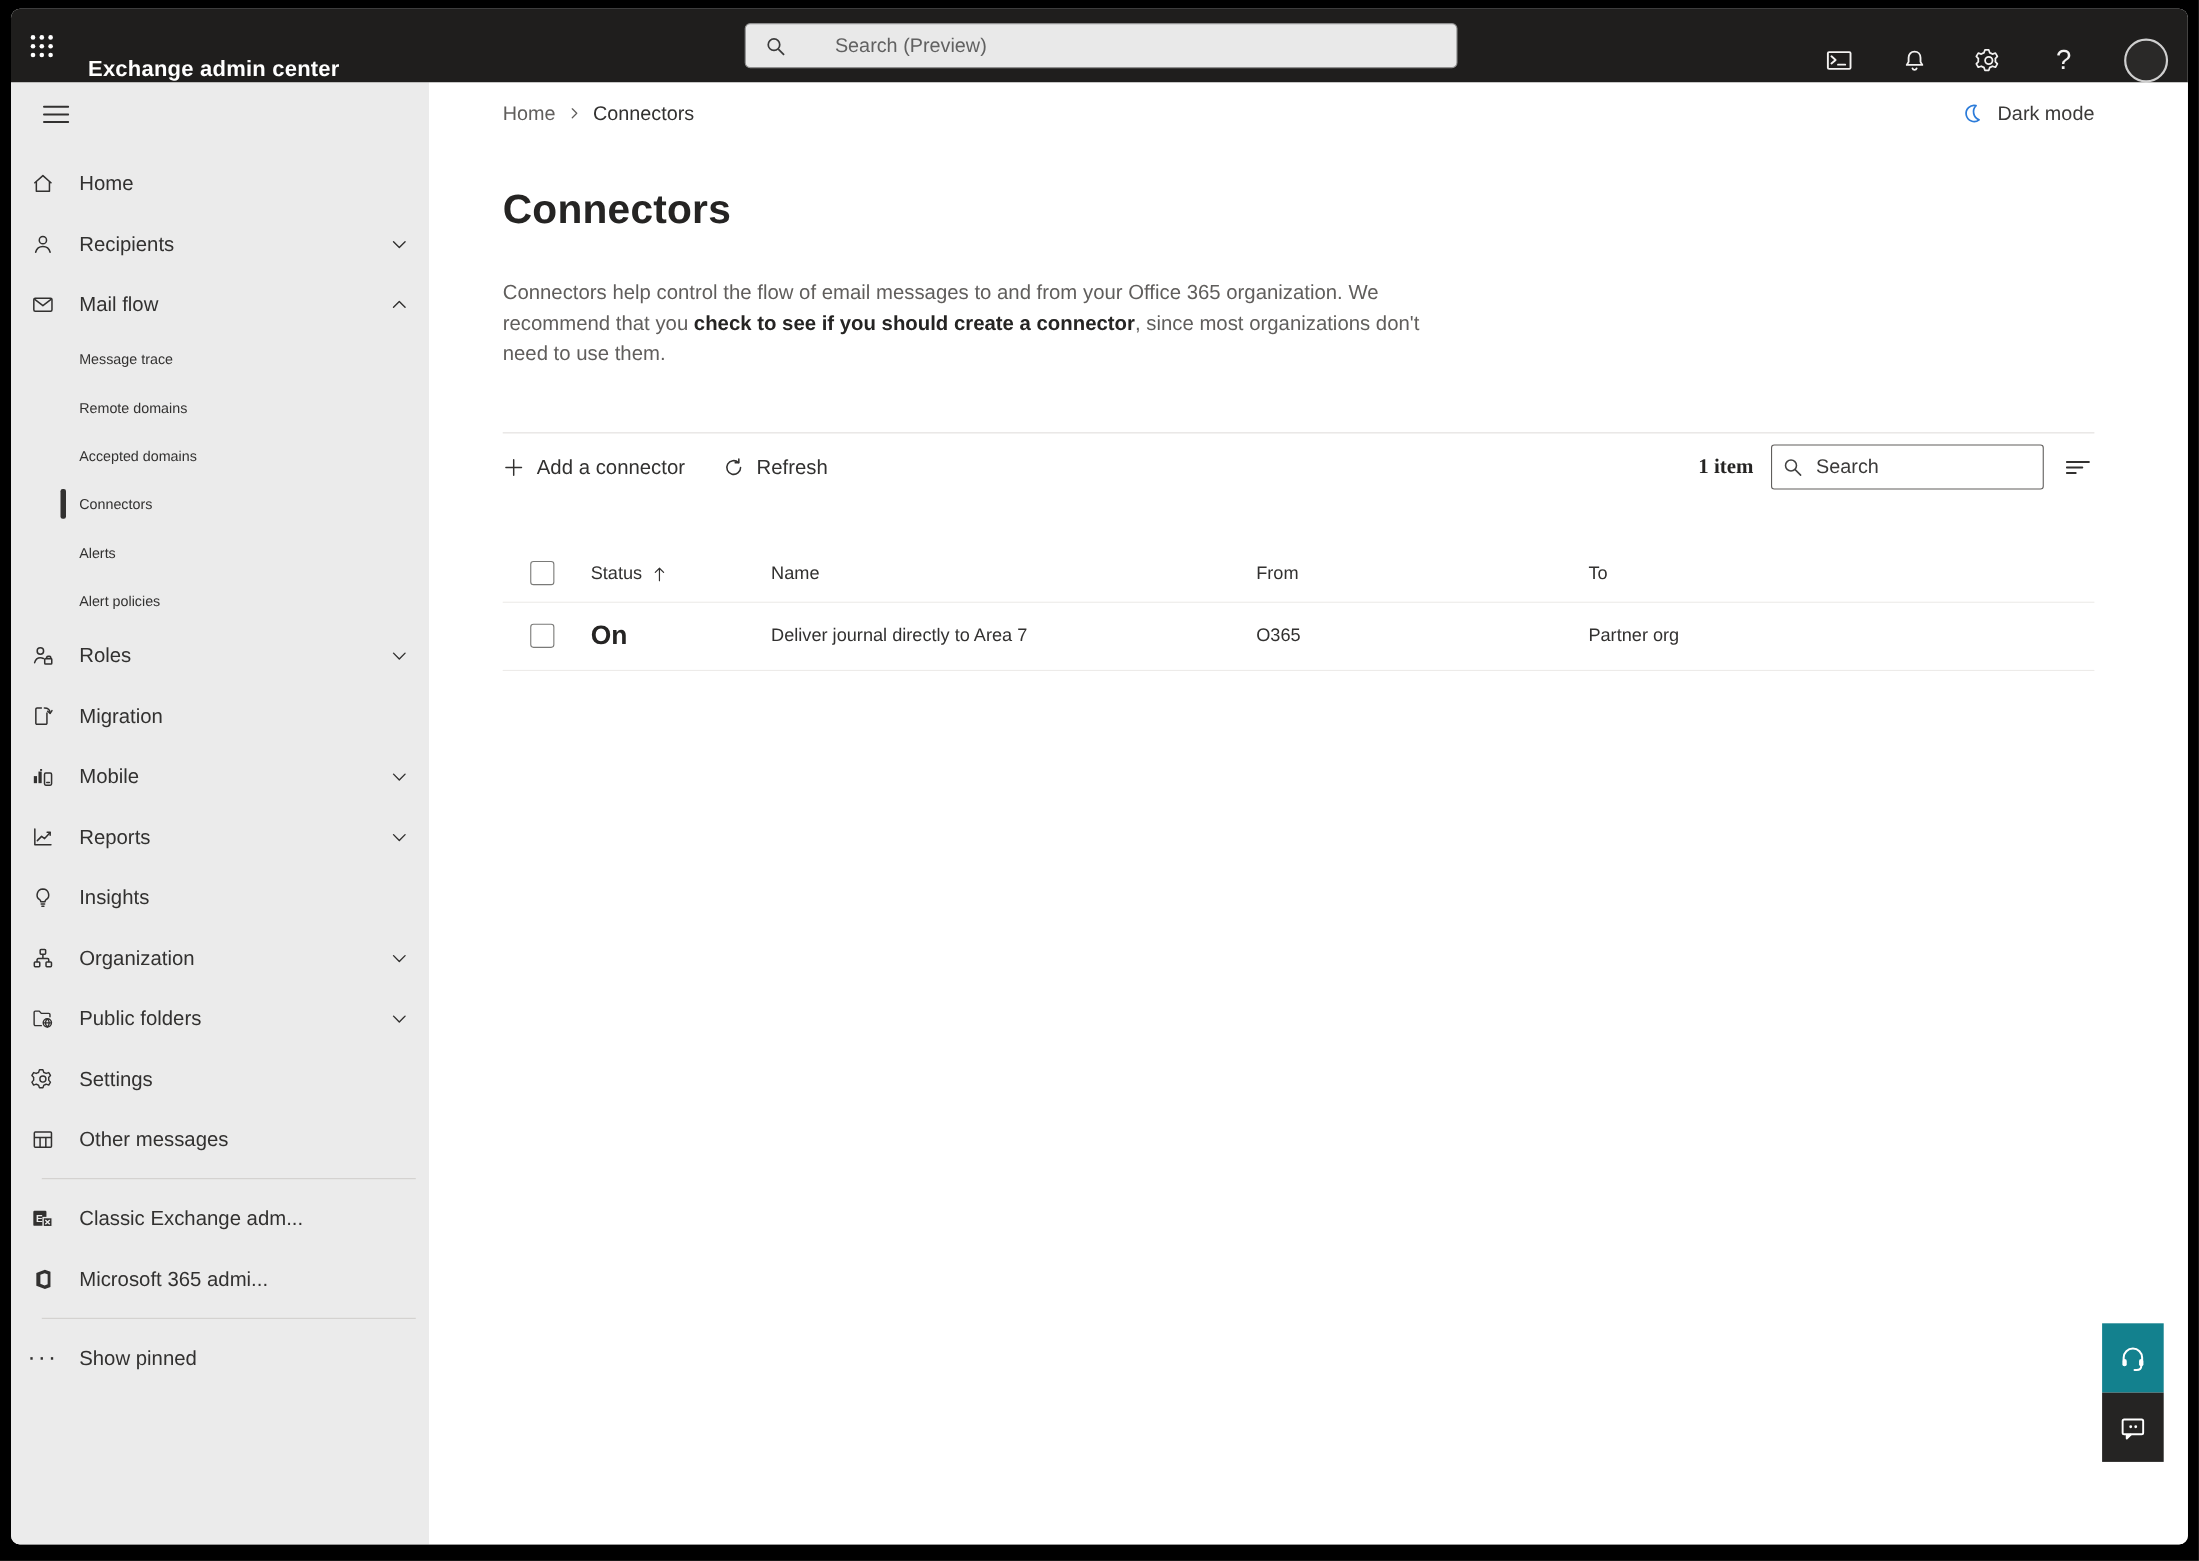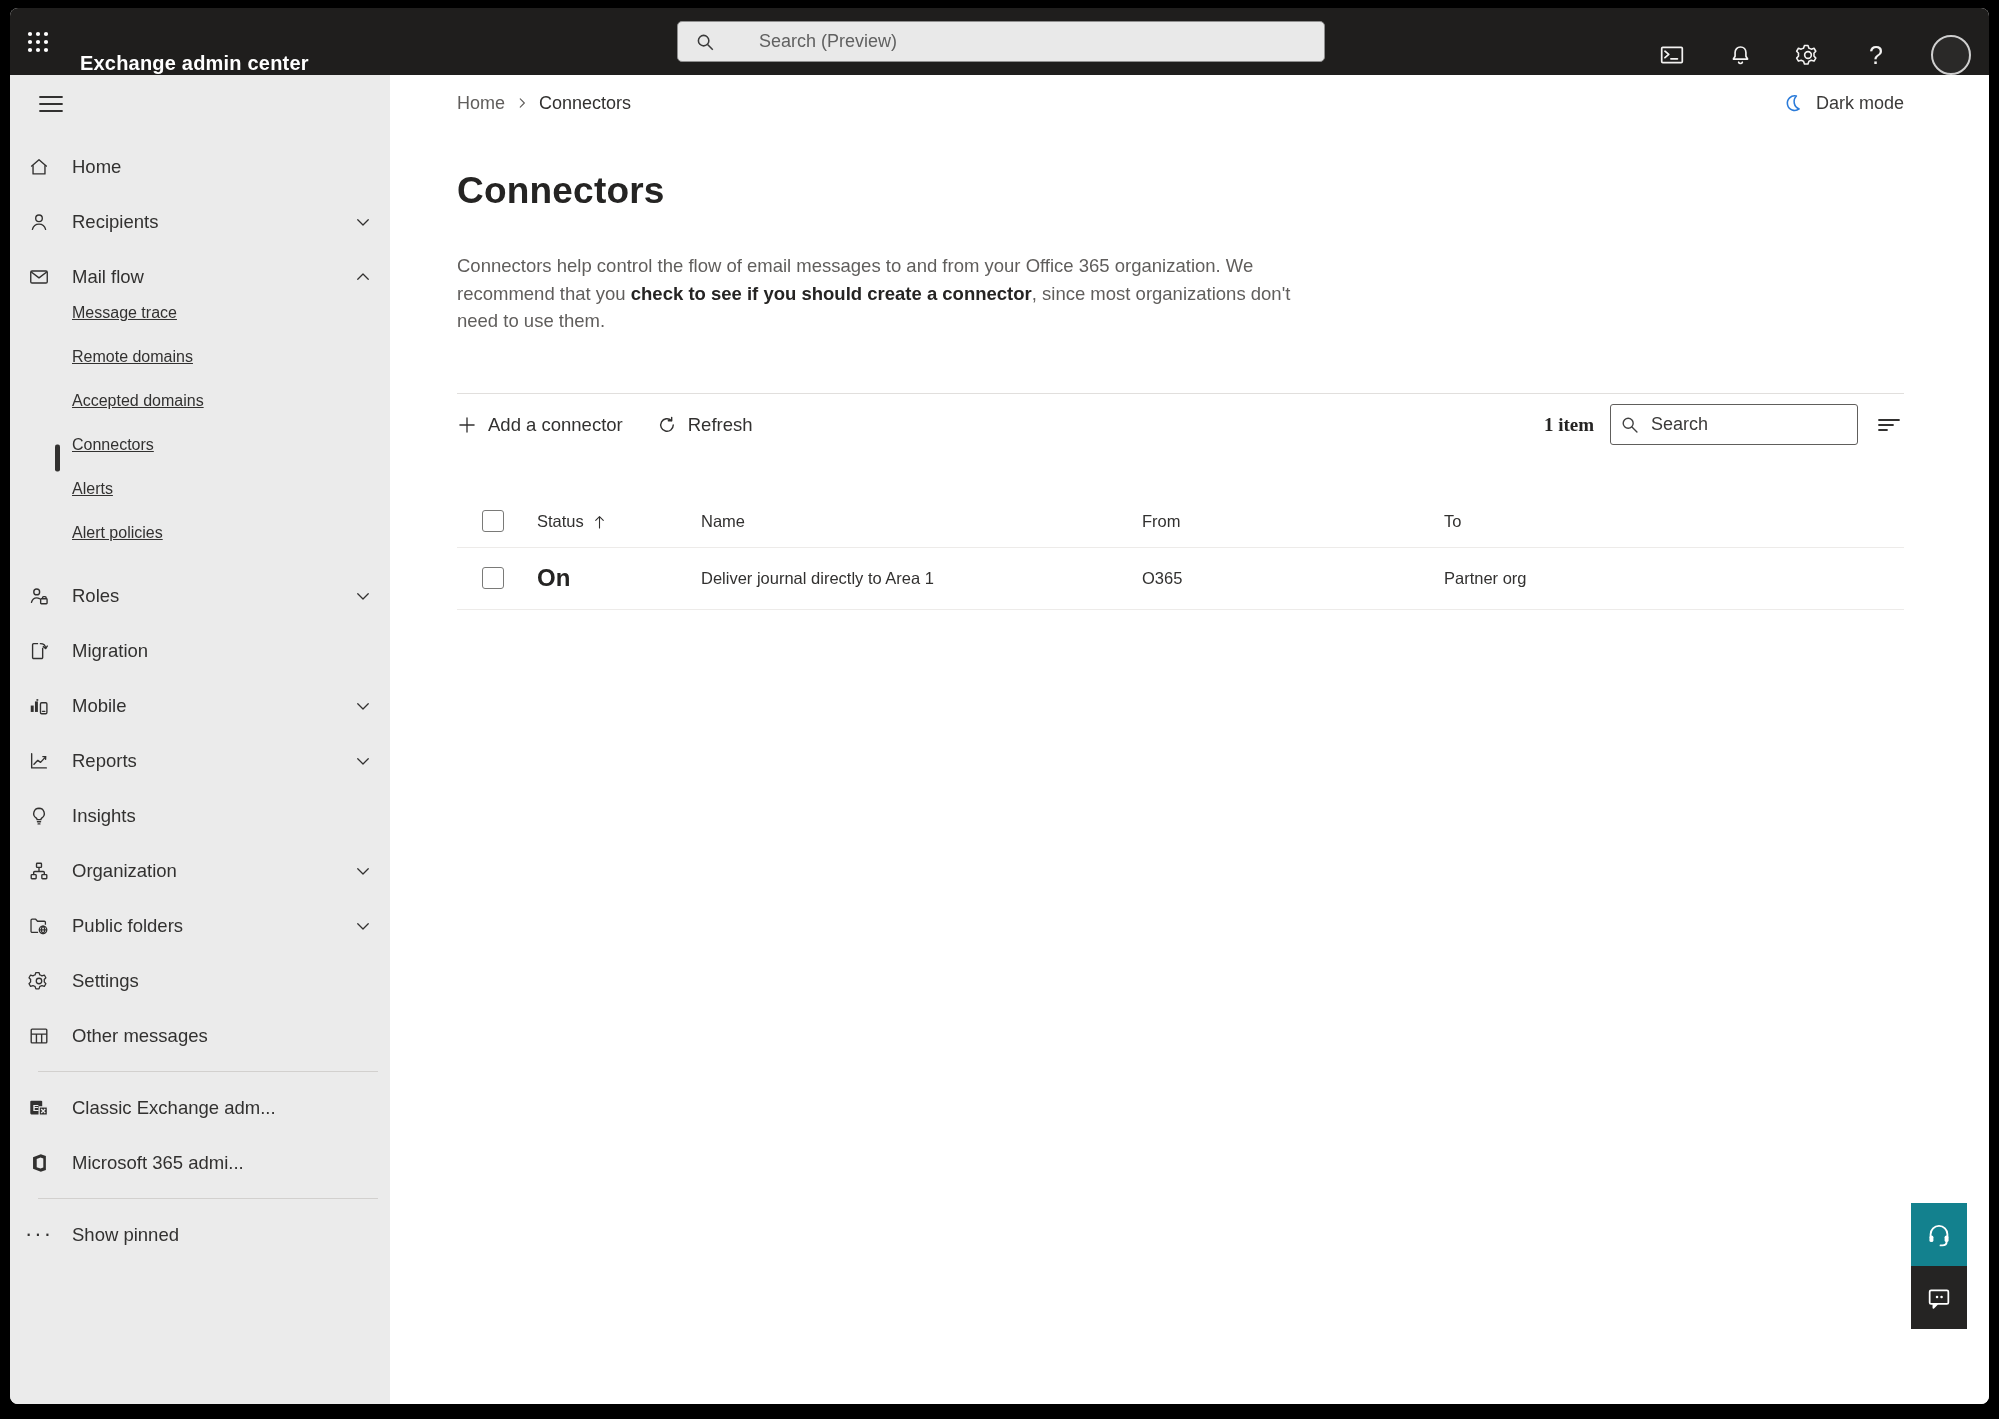--- a/index.html
+++ b/index.html
@@ -38,21 +38,21 @@
   .help-glyph{ font-size:25px; font-weight:400; color:#f3f2f1; }
   .avatar{ width:40px; height:40px; border-radius:50%; border:2px solid #cfcfcf; background:#2a2928; cursor:pointer; }
   
   .app-body{ flex:1; display:flex; min-height:0; }
   .sidebar{ width:380px; background:#ebebeb; flex-shrink:0; position:relative; }
   .hamburger{ margin:14px 0 0 18px; width:46px; height:30px; display:flex; align-items:center; justify-content:center; cursor:pointer; }
   .nav{ margin-top:20px; }
   .nav-item{ height:55px; display:flex; align-items:center; padding-left:18px; position:relative; cursor:pointer; font-size:18.5px; color:#323130; }
   .nav-item .nicon{ width:22px; height:22px; display:flex; align-items:center; justify-content:center; color:#323130; flex-shrink:0; }
   .nav-item .nlabel{ margin-left:22px; }
-  .nav-sub{ height:44px; display:flex; align-items:flex-start; padding-left:62px; position:relative; cursor:pointer; font-size:16px; color:#323130;text-decoration:underline; }
+  .nav-sub{ height:44px; display:flex; align-items:center; padding-left:62px; position:relative; cursor:pointer; font-size:13px; color:#323130; }
   .chev{ position:absolute; right:18px; top:50%; transform:translateY(-50%); width:18px; height:18px; color:#323130; display:flex; }
   .chev.up svg{ transform:rotate(180deg); }
   .selbar{ position:absolute; left:45px; top:50%; transform:translateY(-50%); width:5px; height:27px; background:#323130; border-radius:2px; }
   .side-divider{ height:1px; background:#d2d0ce; margin:8px 12px 8px 28px; }
   .dots-glyph{ font-size:22px; letter-spacing:2px; color:#323130; line-height:0.4; }
   
   .main{ flex:1; background:#fff; padding:0 85px 0 67px; position:relative; min-width:0; }
   .main-top{ margin-top:13px; display:flex; align-items:center; justify-content:space-between; height:30px; }
   .breadcrumb{ display:flex; align-items:center; gap:10px; font-size:18px; }
   .crumb-home{ color:#605e5c; cursor:pointer; }
@@ -480,21 +480,21 @@
             <div>Name</div>
             <div>From</div>
             <div>To</div>
           </div>
 
           <div class="trow tbody-row">
             <div>
                 <div class="checkbox"></div>
               </div>
             <div class="cell-status-on">On</div>
-            <div>Deliver journal directly to Area 1</div>
+            <div>Deliver journal directly to Area 7</div>
             <div>O365</div>
             <div>Partner org</div>
           </div>
         </div>
       </div>
 
     </div>
   </div>
 
   <div class="float-btns">

